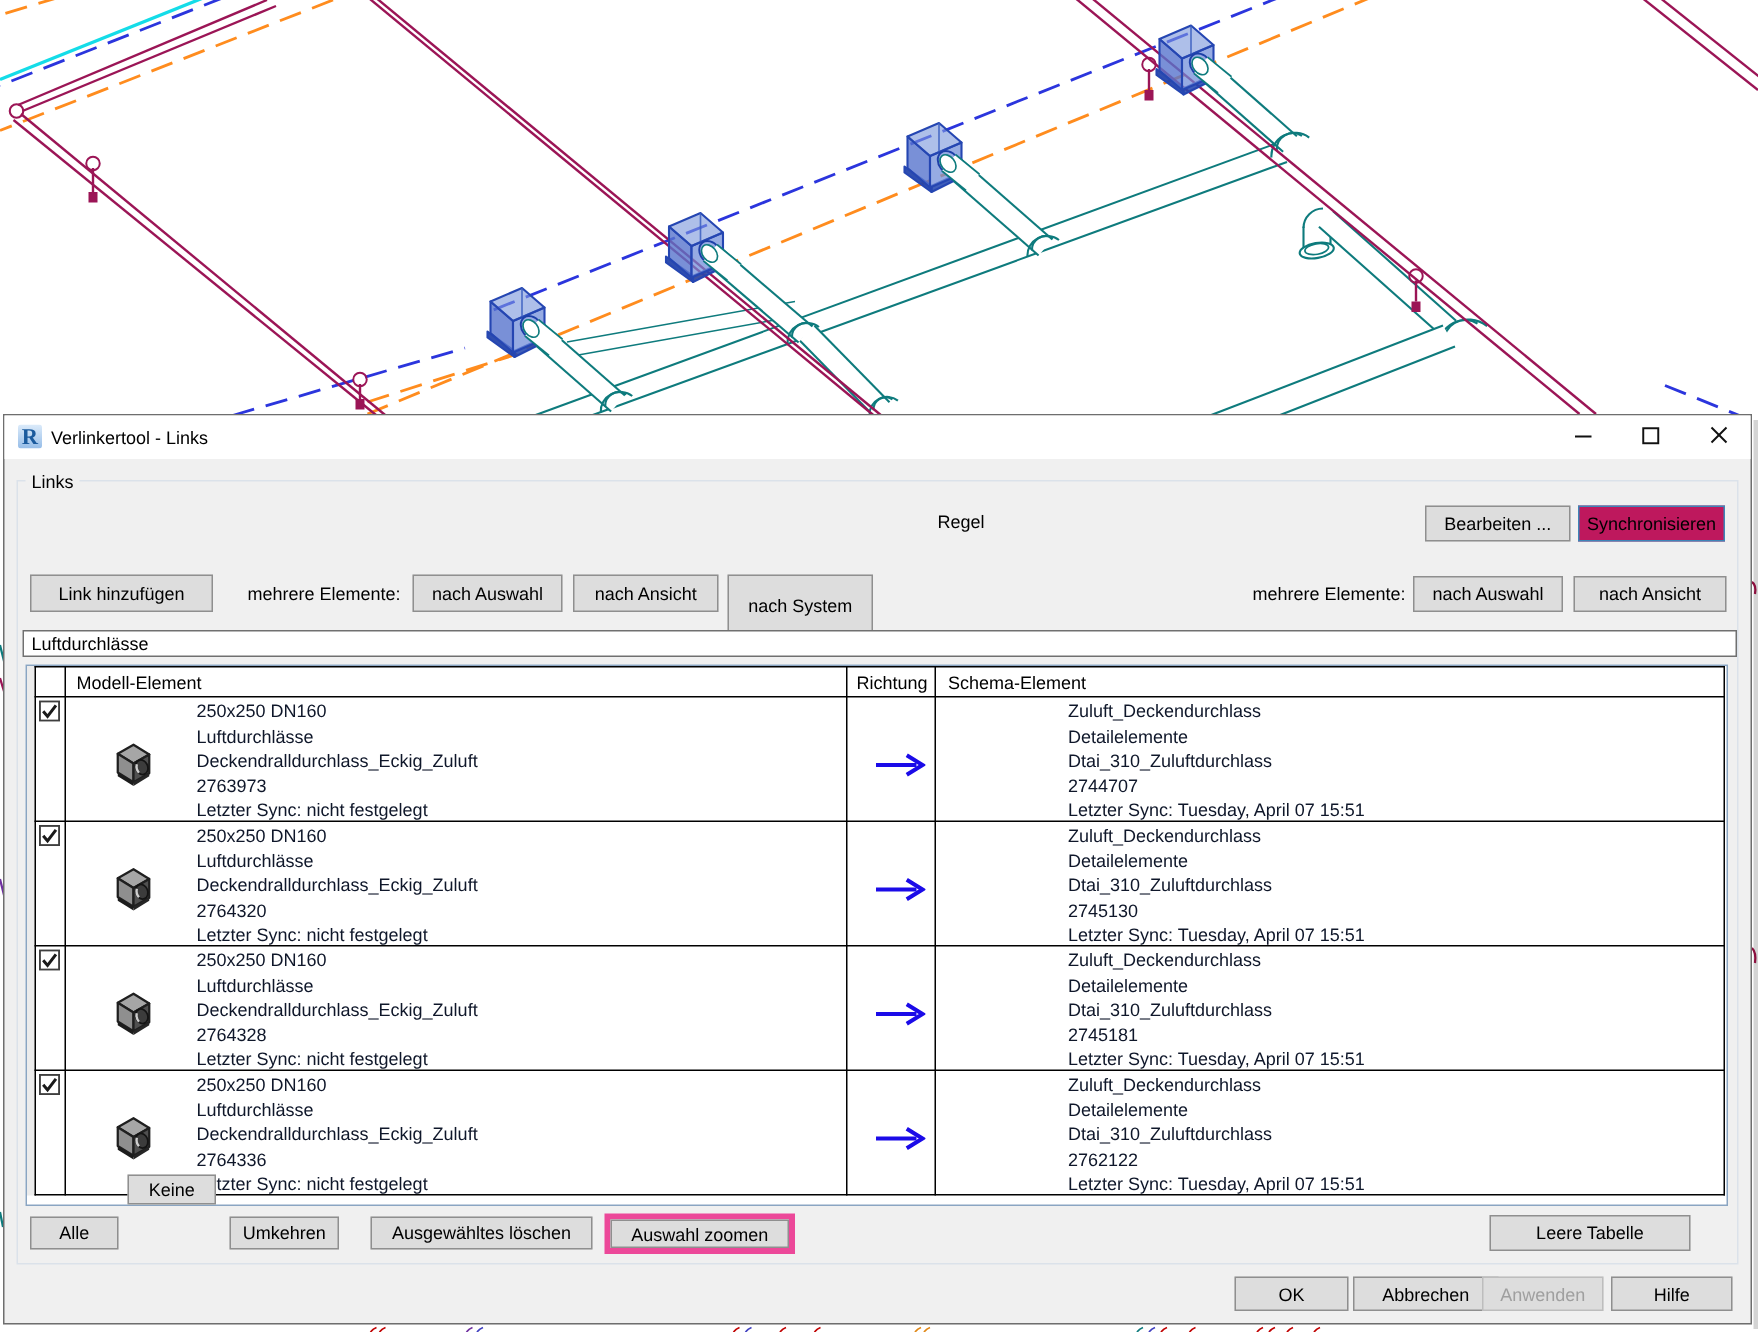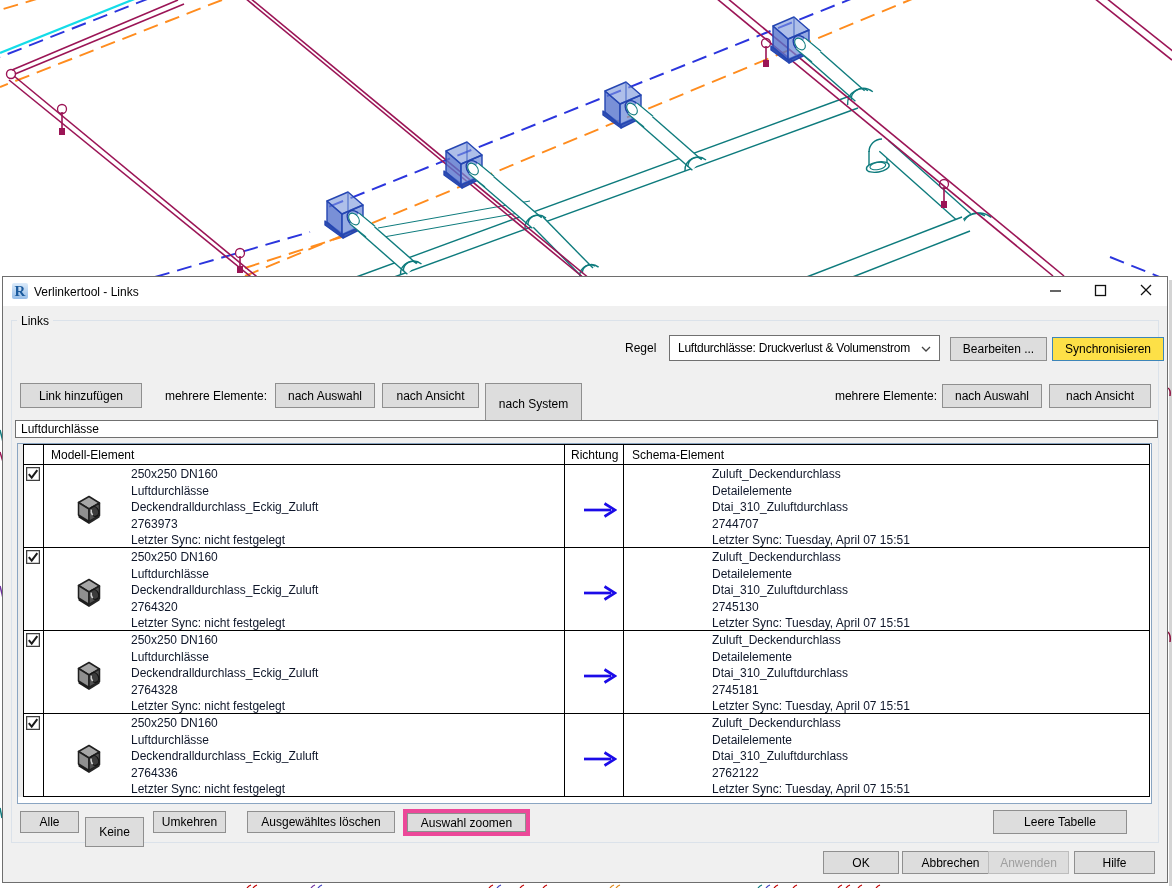--- a/index.html
+++ b/index.html
@@ -185,28 +185,22 @@
 <svg width="120" height="29" style="position:absolute;left:1040px;top:0">
 <line x1="7" y1="14" x2="18" y2="14" stroke="#111" stroke-width="1.3"></line>
 <rect x="52.5" y="8.5" width="10" height="10" fill="none" stroke="#111" stroke-width="1.3"></rect>
 <line x1="98" y1="8" x2="108" y2="18" stroke="#111" stroke-width="1.3"></line>
 <line x1="108" y1="8" x2="98" y2="18" stroke="#111" stroke-width="1.3"></line>
 </svg>
 </div>
 <div id="groupbox"></div>
 <div id="links-label">Links</div>
 <div class="lbl" style="left:622px;top:64px;width:31px;text-align:right">Regel</div>
-<div id="combo">
-      <span>Luftdurchlässe: Druckverlust &amp; Volumenstrom</span>
-<svg width="10" height="6" style="position:absolute;right:8px;top:10px">
-        <path d="M1 1 L5 5 L9 1" fill="none" stroke="#444" stroke-width="1.3"></path>
-      </svg>
-    </div>
 <div class="btn" style="left:947px;top:60px;width:97px;height:24px;">Bearbeiten ...</div>
-<div class="btn" style="left:1049px;top:60px;width:112px;height:24px;background:#fde047;border-color:#3d85b8;">Synchronisieren</div>
+<div class="btn" style="left:1049px;top:60px;width:98px;height:24px;background:#be185d;border-color:#3d85b8;">Synchronisieren</div>
 <div class="btn" style="left:17px;top:106px;width:122px;height:25px;">Link hinzufügen</div>
 <div class="lbl" style="left:160px;top:112px;width:104px;text-align:right">mehrere Elemente:</div>
 <div class="btn" style="left:272px;top:106px;width:100px;height:25px;">nach Auswahl</div>
 <div class="btn" style="left:379px;top:106px;width:97px;height:25px;">nach Ansicht</div>
 <div class="btn" style="left:482px;top:106px;width:97px;height:41px;">nach System</div>
 <div class="lbl" style="left:830px;top:112px;width:104px;text-align:right">mehrere Elemente:</div>
 <div class="btn" style="left:939px;top:107px;width:100px;height:24px;">nach Auswahl</div>
 <div class="btn" style="left:1046px;top:107px;width:102px;height:24px;">nach Ansicht</div>
 <div id="field">Luftdurchlässe</div>
 <div id="table">
@@ -296,21 +290,21 @@
 <polygon points="13,26.5 23.5,20.5 23.5,22.5 13,29" fill="#262626"></polygon>
 </svg></div>
 <div class="cell" style="left:113px;top:271px">250x250 DN160<br>Luftdurchlässe<br>Deckendralldurchlass_Eckig_Zuluft<br>2764336<br>Letzter Sync: nicht festgelegt</div>
 <div style="position:absolute;left:565px;top:305px"><svg width="34" height="20" viewBox="0 0 34 20">
           <line x1="1" y1="10" x2="28" y2="10" stroke="#1b0be8" stroke-width="2.7"></line>
           <path d="M21.5 3.5 L32 10 L21.5 16.5" fill="none" stroke="#1b0be8" stroke-width="2.7"></path>
         </svg></div>
 <div class="cell" style="left:694px;top:271px">Zuluft_Deckendurchlass<br>Detailelemente<br>Dtai_310_Zuluftdurchlass<br>2762122<br>Letzter Sync: Tuesday, April 07 15:51</div>
 </div>
 <div class="btn" style="left:17px;top:534px;width:59px;height:22px;">Alle</div>
-<div class="btn" style="left:82px;top:540px;width:59px;height:30px;">Keine</div>
+<div class="btn" style="left:82px;top:506px;width:59px;height:20px;">Keine</div>
 <div class="btn" style="left:150px;top:534px;width:73px;height:22px;">Umkehren</div>
 <div class="btn" style="left:244px;top:534px;width:148px;height:22px;">Ausgewähltes löschen</div>
 <div id="redbox">
       <div class="btn" style="left:0px;top:0px;width:119px;height:19px;position:relative;left:0;top:0;">Auswahl zoomen</div>
     </div>
 <div class="btn" style="left:990px;top:533px;width:134px;height:24px;">Leere Tabelle</div>
 <div class="btn" style="left:820px;top:574px;width:76px;height:23px;">OK</div>
 <div class="btn" style="left:899px;top:574px;width:97px;height:23px;">Abbrechen</div>
 <div class="btn" style="left:985px;top:574px;width:81px;height:23px;color:#9f9f9f;border-color:#bdbdbd;">Anwenden</div>
 <div class="btn" style="left:1071px;top:574px;width:81px;height:23px;">Hilfe</div>

